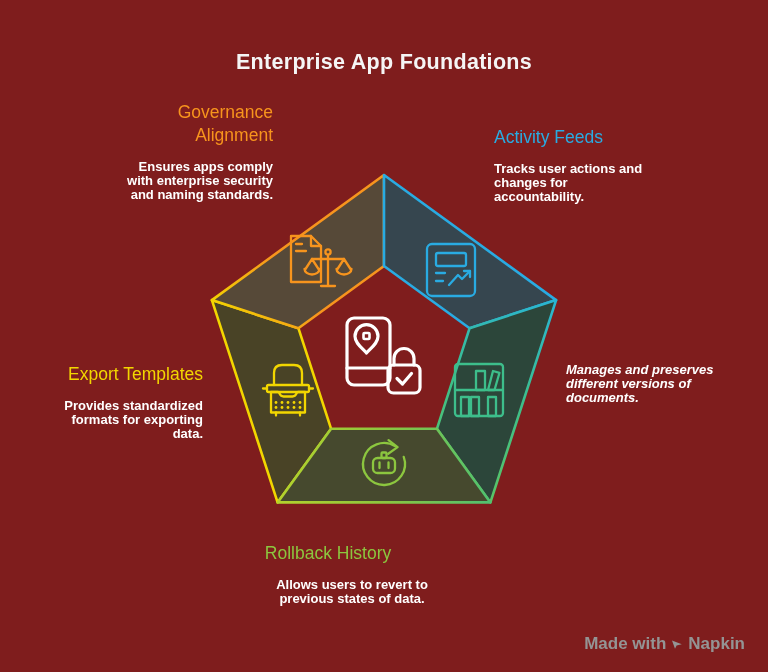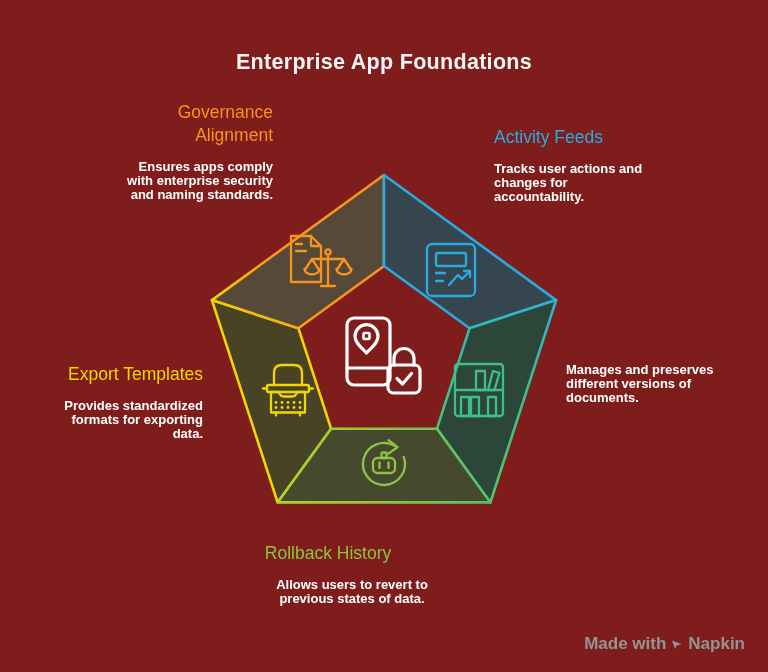--- a/index.html
+++ b/index.html
@@ -120,21 +120,21 @@
     <div class="seg-title" style="color: rgb(247, 148, 29);">Governance<br>Alignment</div>
     <div class="seg-desc" style="color: rgb(255, 255, 255);">Ensures apps comply<br>with enterprise security<br>and naming standards.</div>
   </div>
 
   <div class="seg" style="top:126px;left:494px;">
     <div class="seg-title" style="color: rgb(41, 171, 226);">Activity Feeds</div>
     <div class="seg-desc" style="color: rgb(255, 255, 255);">Tracks user actions and<br>changes for<br>accountability.</div>
   </div>
 
   <div class="seg" style="top:350px;left:566px;">
-    <div class="seg-desc" style="color: rgb(255, 255, 255);">Manages and preserves<br>different versions of<br>documents.</div>
+    <div class="seg-desc" style="color: rgb(255, 255, 255); font-style: italic;">Manages and preserves<br>different versions of<br>documents.</div>
   </div>
 
   <div class="seg align-center" style="top:542px;left:0;width:656px;">
     <div class="seg-title" style="color: rgb(140, 198, 63);">Rollback History</div>
     <div class="seg-desc" style="color: rgb(255, 255, 255); padding-left: 48px;">Allows users to revert to<br>previous states of data.</div>
   </div>
 
   <div class="seg align-right" style="top:363px;right:565px;">
     <div class="seg-title" style="color: rgb(242, 214, 0);">Export Templates</div>
     <div class="seg-desc" style="color: rgb(255, 255, 255);">Provides standardized<br>formats for exporting<br>data.</div>

